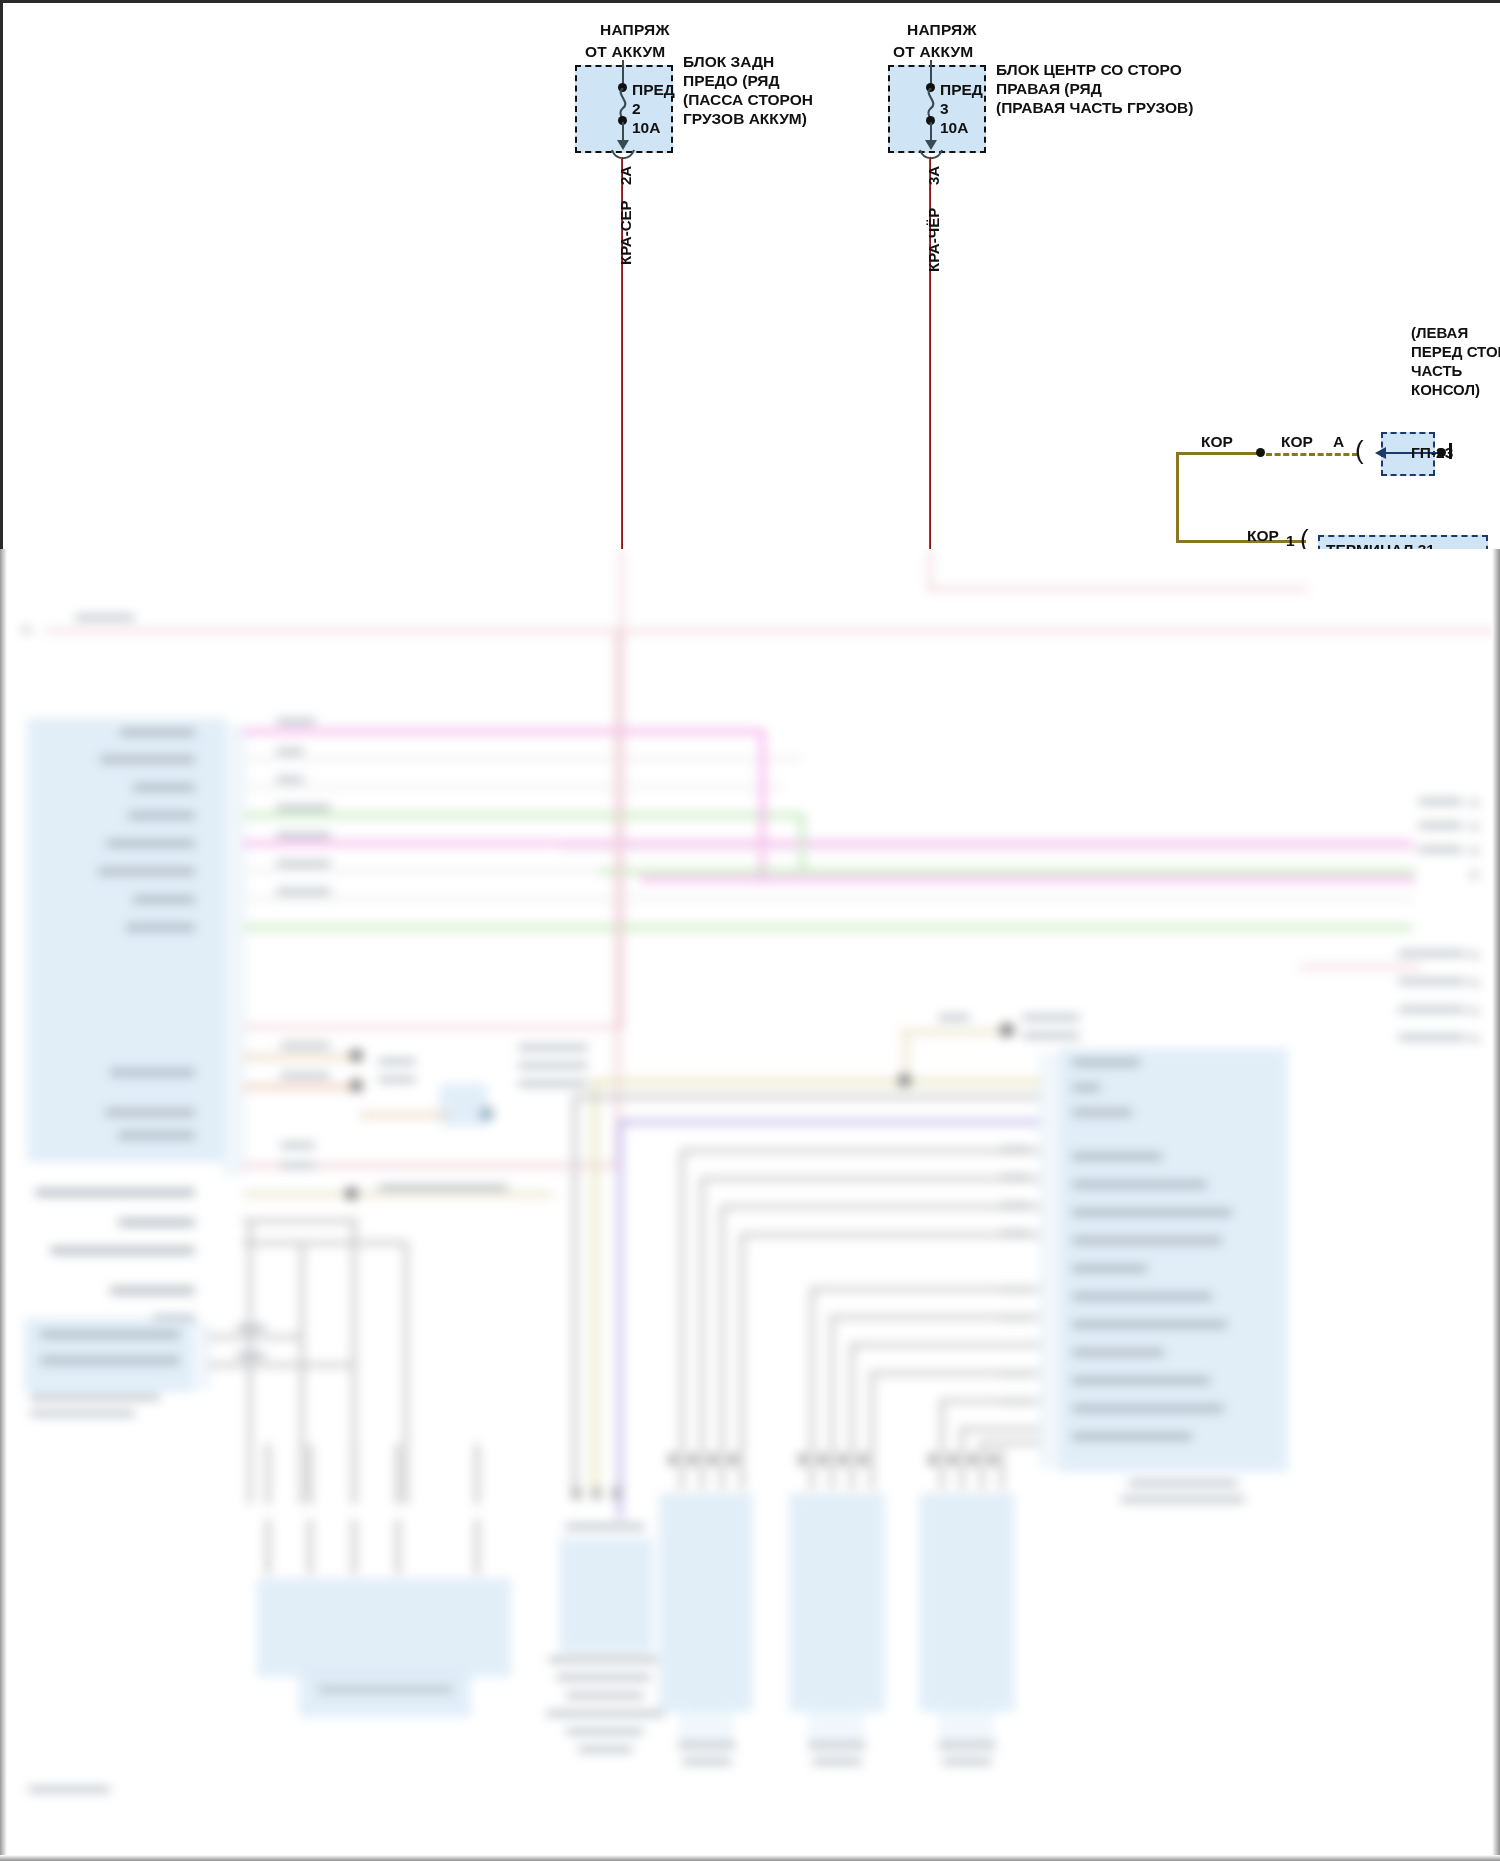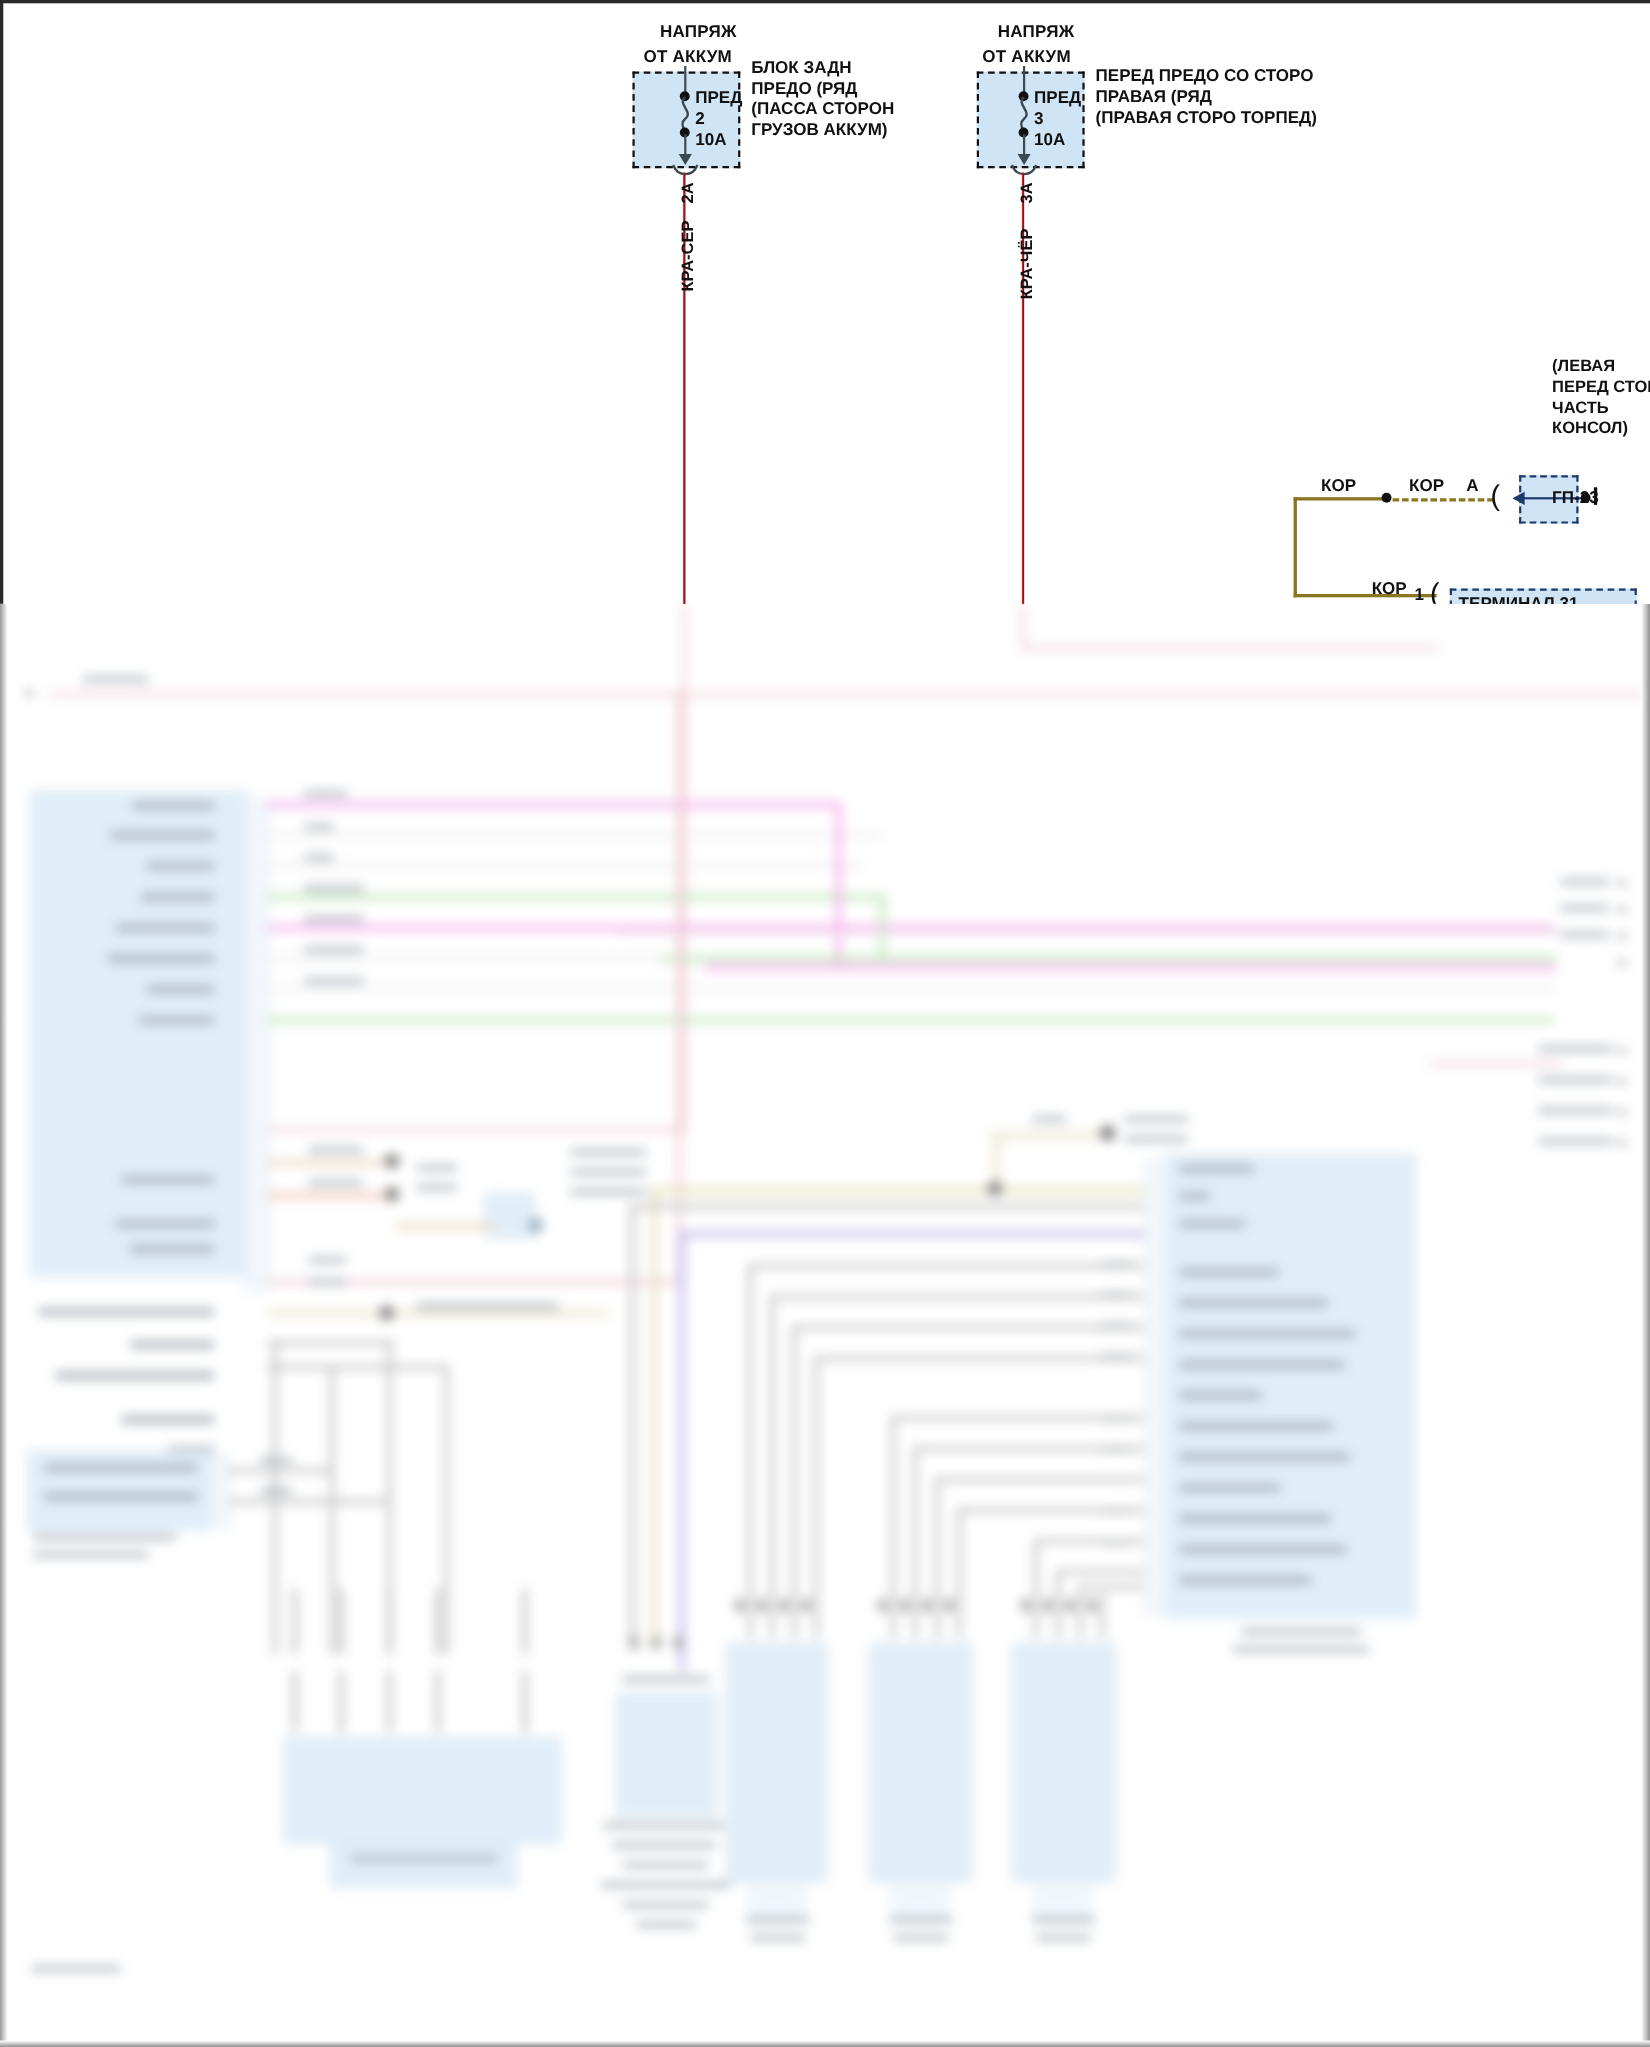--- a/index.html
+++ b/index.html
@@ -167,23 +167,23 @@
       <path d="M11,0 C3,6 19,14 11,20 C5,25 11,30 11,32" stroke="#3a4a52" stroke-width="2.2" fill="none"></path>
     </svg>
     <div class="dot" style="left:926px;top:116px;"></div>
     <div class="vline" style="left:930px;top:122px;height:20px;"></div>
     <div class="arrow-dn" style="left:925px;top:140px;"></div>
 
     <div class="lbl" style="left:940px;top:80px;">ПРЕД</div>
     <div class="lbl" style="left:940px;top:99px;">3</div>
     <div class="lbl" style="left:940px;top:118px;">10A</div>
 
-    <div class="lbl" style="left:996px;top:60px;">ПЕРЕД ПРЕДО СО СТОРО</div>
+    <div class="lbl" style="left:996px;top:60px;">БЛОК ЦЕНТР СО СТОРО</div>
     <div class="lbl" style="left:996px;top:79px;">ПРАВАЯ (РЯД</div>
-    <div class="lbl" style="left:996px;top:98px;">(ПРАВАЯ СТОРО ТОРПЕД)</div>
+    <div class="lbl" style="left:996px;top:98px;">(ПРАВАЯ ЧАСТЬ ГРУЗОВ)</div>
 
     <svg style="position:absolute;left:918px;top:149px;" width="26" height="14">
       <path d="M2,1 C6,12 20,12 24,1" stroke="#3a4a52" stroke-width="2" fill="none"></path>
     </svg>
     <div class="w-red" style="left:929px;top:157px;height:400px;"></div>
     <div class="w-red-core" style="left:930.2px;top:157px;height:400px;"></div>
 
     <div class="vlabel" style="left:925px;top:185px;">3A</div>
     <div class="vlabel" style="left:925px;top:272px;">КРА-ЧЁР</div>
 

